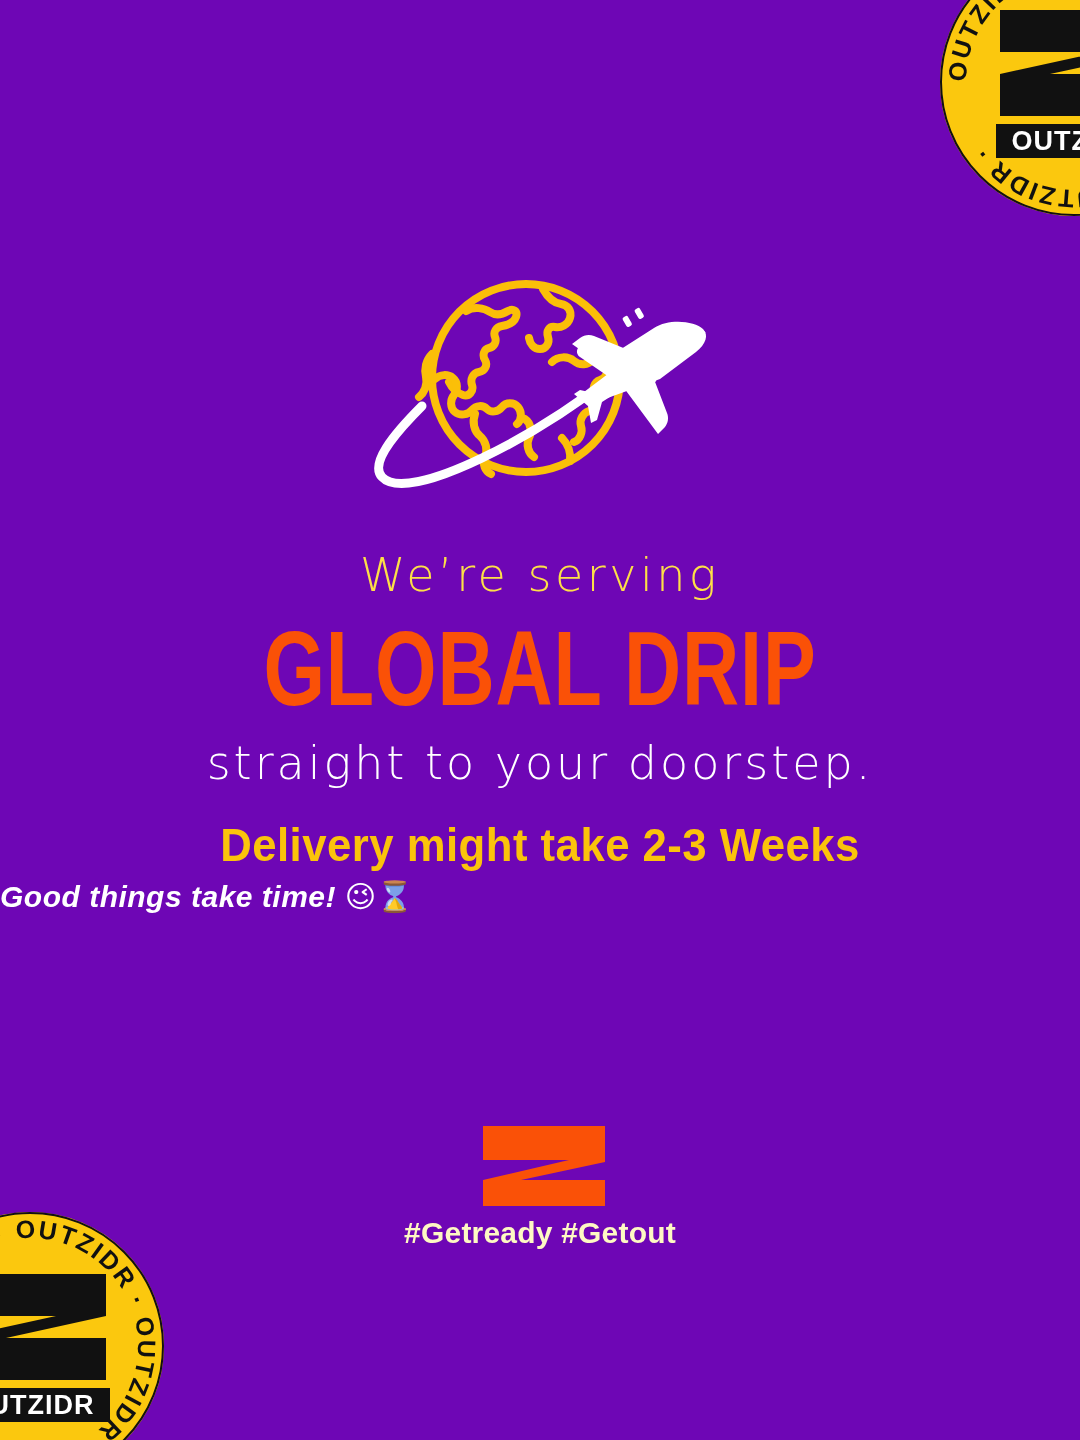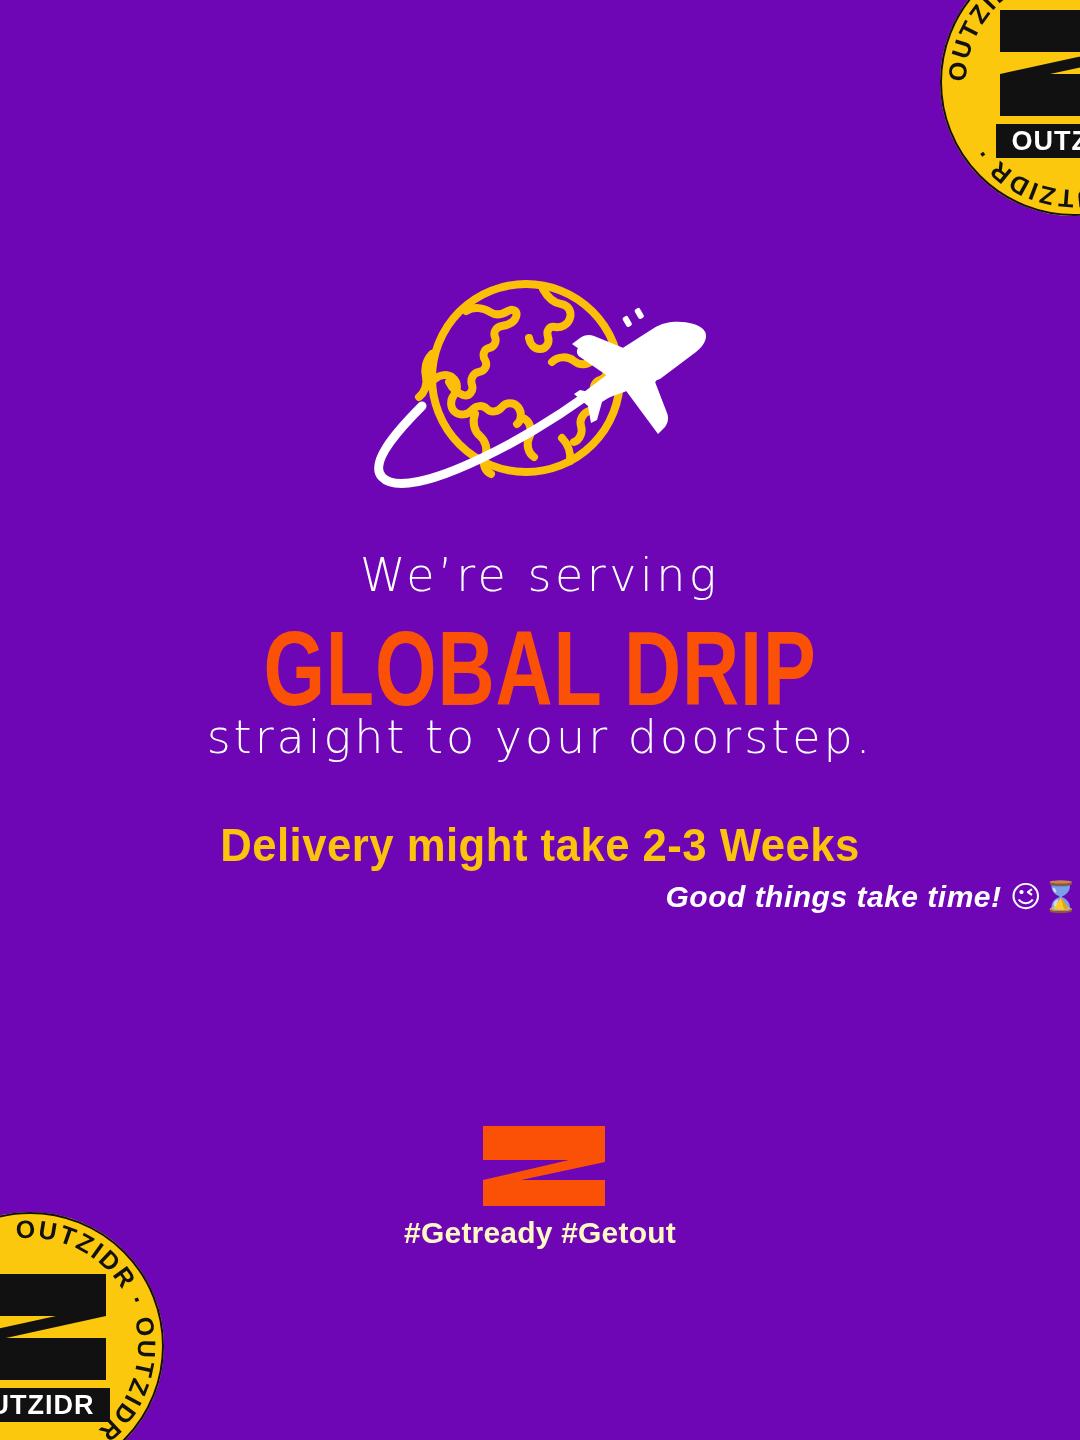--- a/index.html
+++ b/index.html
@@ -57,21 +57,21 @@
   
   #headline-block {
     position: absolute;
     left: 0;
     top: 552px;
     width: 1080px;
     text-align: center;
   }
 
   #serving-line {
-    color: #ffffff;
+    color: #fde047;
     font-size: 46px;
     font-weight: 300;
     letter-spacing: 3.5px;
     line-height: 1.0;
     font-family: "DejaVu Sans", sans-serif;
   }
 
   #global-drip-line {
     color: #FA5107;
     font-size: 92px;
@@ -84,20 +84,21 @@
     transform-origin: center center;
     white-space: nowrap;
   }
 
   #doorstep-line {
     color: #FFFFFF;
     font-size: 46px;
     font-weight: 300;
     letter-spacing: 3px;
     line-height: 1.0;
+    margin-top: 26px;
     font-family: "DejaVu Sans", sans-serif;
   }
 
   #delivery-line {
     position: absolute;
     left: 0;
     top: 822px;
     width: 1080px;
     text-align: center;
     color: #FBC30B;
@@ -107,21 +108,21 @@
     line-height: 1.0;
     font-family: "Liberation Sans", sans-serif;
     transform: scaleX(0.95);
   }
 
   #goodthings-line {
     position: absolute;
     left: 0;
     top: 882px;
     width: 1080px;
-    text-align: right;
+    text-align: left;
     color: #FFFFFF;
     font-size: 30px;
     font-weight: 700;
     font-style: italic;
     letter-spacing: 0.5px;
     line-height: 1.0;
     font-family: "Liberation Sans", sans-serif;
   }
   #goodthings-emojis {
     font-style: normal;

